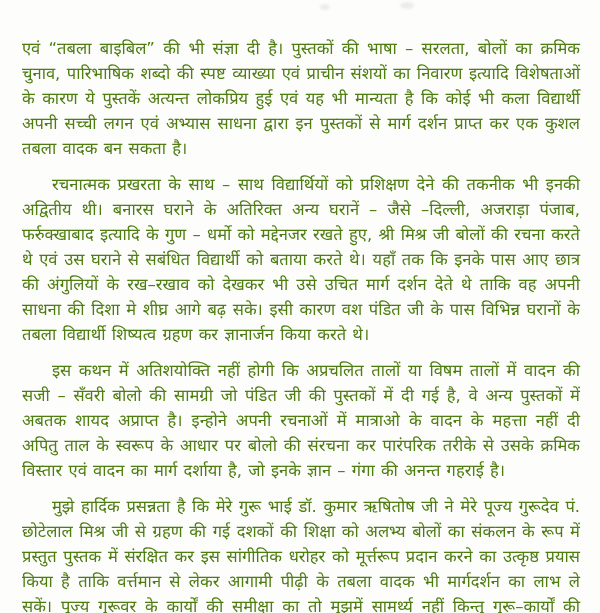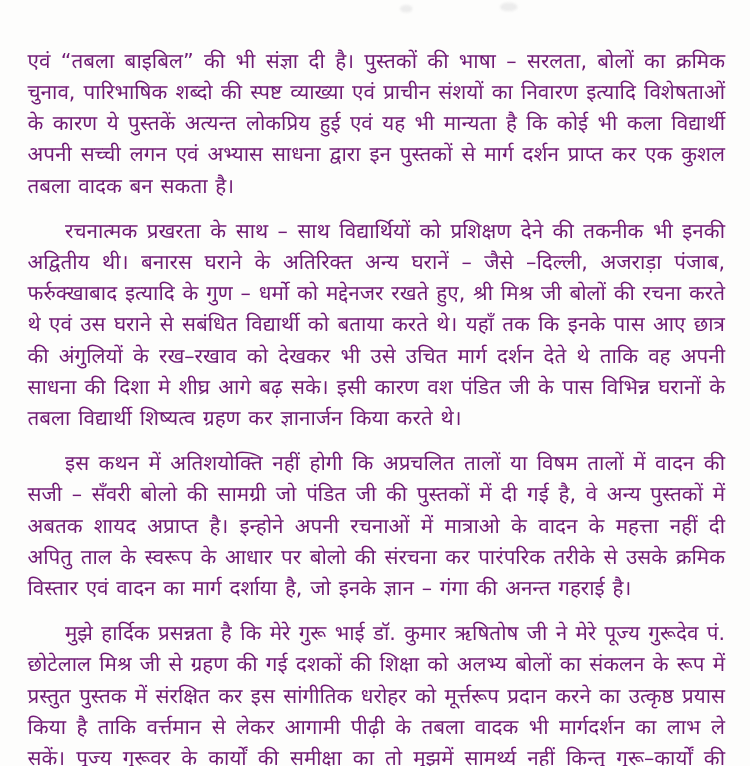--- a/index.html
+++ b/index.html
@@ -13,21 +13,21 @@
     overflow: hidden;
     font-family: "DejaVu Sans", "Liberation Sans", sans-serif;
   }
   .page {
     position: relative;
     width: 600px;
     height: 613px;
     box-sizing: border-box;
     background: #fdfdfc;
     padding: 36px 20px 0 22px;
-    color: #701a75;
+    color: #4d7c0f;
   }
   .page p {
     margin: 0 0 11px 0;
     font-size: 16.5px;
     line-height: 25px;
     text-align: justify;
     text-indent: 30px;
     word-spacing: 1px;
   }
   .page p.first {

